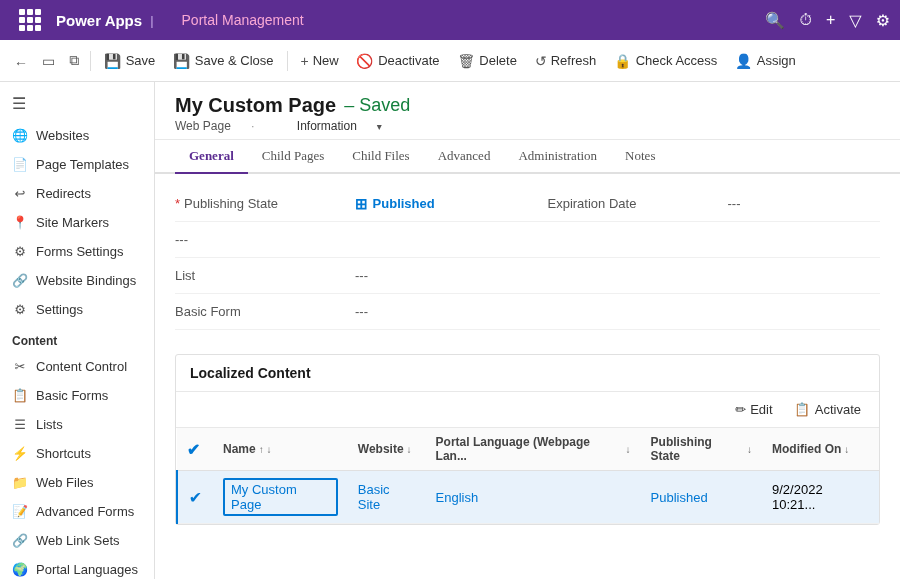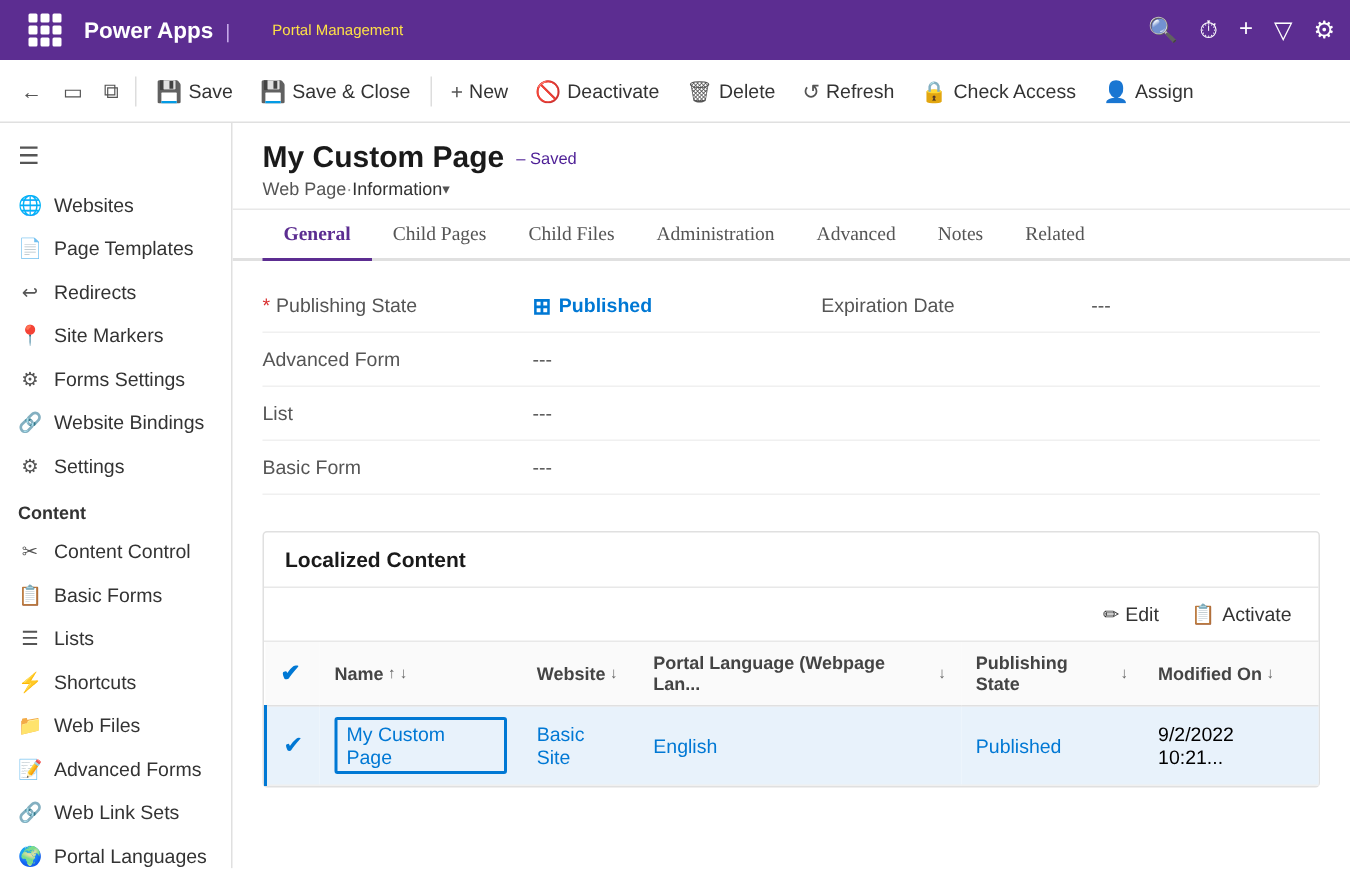--- a/index.html
+++ b/index.html
@@ -13,21 +13,21 @@
       display: flex;
       align-items: center;
       padding: 0 10px;
       flex-shrink: 0;
       text-align: center;
     }
     .topbar-grid { display: flex; align-items: center; width: 40px; height: 40px; justify-content: center; }
     .grid-icon { display: grid; grid-template-columns: repeat(3,6px); gap: 2px; }
     .grid-icon span { width: 6px; height: 6px; background: #fff; border-radius: 1px; }
     .topbar-appname { font-size: 15px; font-weight: 600; margin-left: 6px; color: #fff; }
-    .topbar-portalname { margin-left: 20px; font-size: 10px; color: #fde047; }
+    .topbar-portalname { margin-left: 20px; font-size: 14px; color: #f9a8d4; }
     .topbar-right { margin-left: auto; display: flex; align-items: center; gap: 14px; }
     .topbar-icon { color: #fff; font-size: 16px; cursor: pointer; }
 
     
     .commandbar {
       background: #fff;
       border-bottom: 1px solid #e0e0e0;
       height: 42px;
       display: flex;
       align-items: center;
@@ -64,24 +64,24 @@
     .sidebar-item .si-icon { font-size: 13px; color: #555; width: 16px; text-align: center; }
     .sidebar-section-label { padding: 10px 12px 4px; font-weight: 600; font-size: 12px; color: #333; }
 
     
     .content-area { flex: 1; overflow: auto; display: flex; flex-direction: column; }
 
     
     .page-header { padding: 12px 20px 6px; border-bottom: 1px solid #e8e8e8; }
     .page-title-row { display: flex; align-items: center; gap: 8px; }
     .page-title { font-size: 20px; font-weight: 600; color: #1a1a1a; }
-    .page-saved { font-size: 11px; color: #4c1d95; }
-    .page-subtitle { font-size: 12px; color: #555; margin-top: 2px; display: flex; align-items: center; gap: 0; }
+    .page-saved { font-size: 18px; color: #15803d; }
+    .page-subtitle { font-size: 12px; color: #555; margin-top: 2px; display: flex; align-items: center; gap: 20px; }
     .page-subtitle-type { color: #555; }
-    .page-subtitle-view { color: #333; cursor: pointer; }
+    .page-subtitle-view { color: #333; cursor: pointer; margin-left: 22px; }
     .page-subtitle-chevron { color: #555; font-size: 10px; }
 
     
     .tabs { display: flex; padding: 0 20px; border-bottom: 2px solid #e0e0e0; font-family: Liberation Serif, serif; }
     .tab {
       padding: 8px 14px; cursor: pointer; color: #555; font-size: 13px;
       border-bottom: 2px solid transparent; margin-bottom: -2px;
     }
     .tab.active { color: #5c2d91; border-bottom: 2px solid #5c2d91; font-weight: 600; }
 
@@ -273,41 +273,39 @@
         <span style="color:#999">·</span>
         <span class="page-subtitle-view">Information</span>
         <span class="page-subtitle-chevron">▾</span>
       </div>
     </div>
 
     <div class="tabs">
       <div class="tab active">General</div>
       <div class="tab">Child Pages</div>
       <div class="tab">Child Files</div>
+      <div class="tab">Advanced</div>
       <div class="tab">Administration</div>
-      <div class="tab">Advanced</div>
       <div class="tab">Notes</div>
-      <div class="tab">Related</div>
     </div>
 
     <div class="form-section">
       <div class="form-row">
         <div class="form-label">
           <span class="required-star">*</span>
           <span>Publishing State</span>
         </div>
         <div class="form-value published">
           <span style="font-size:15px;color:#0078d4;">⊞</span>
           <span>Published</span>
         </div>
         <div class="form-label2">Expiration Date</div>
         <div class="form-value2">---</div>
       </div>
       <div class="form-row">
-        <div class="form-label">Advanced Form</div>
         <div class="form-value" style="color:#555;">---</div>
       </div>
       <div class="form-row">
         <div class="form-label">List</div>
         <div class="form-value" style="color:#555;">---</div>
       </div>
       <div class="form-row">
         <div class="form-label">Basic Form</div>
         <div class="form-value" style="color:#555;">---</div>
       </div>

